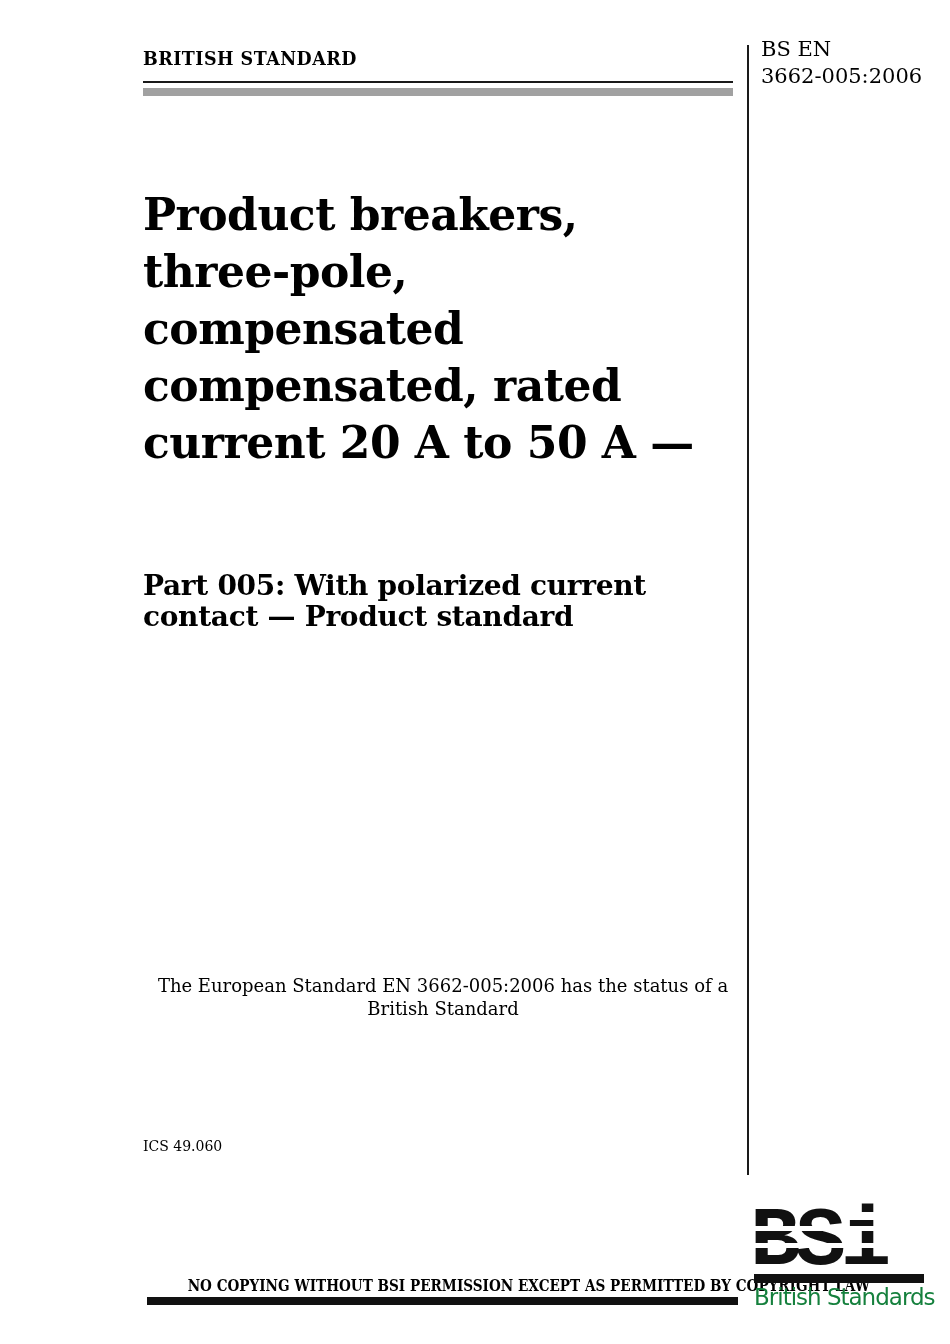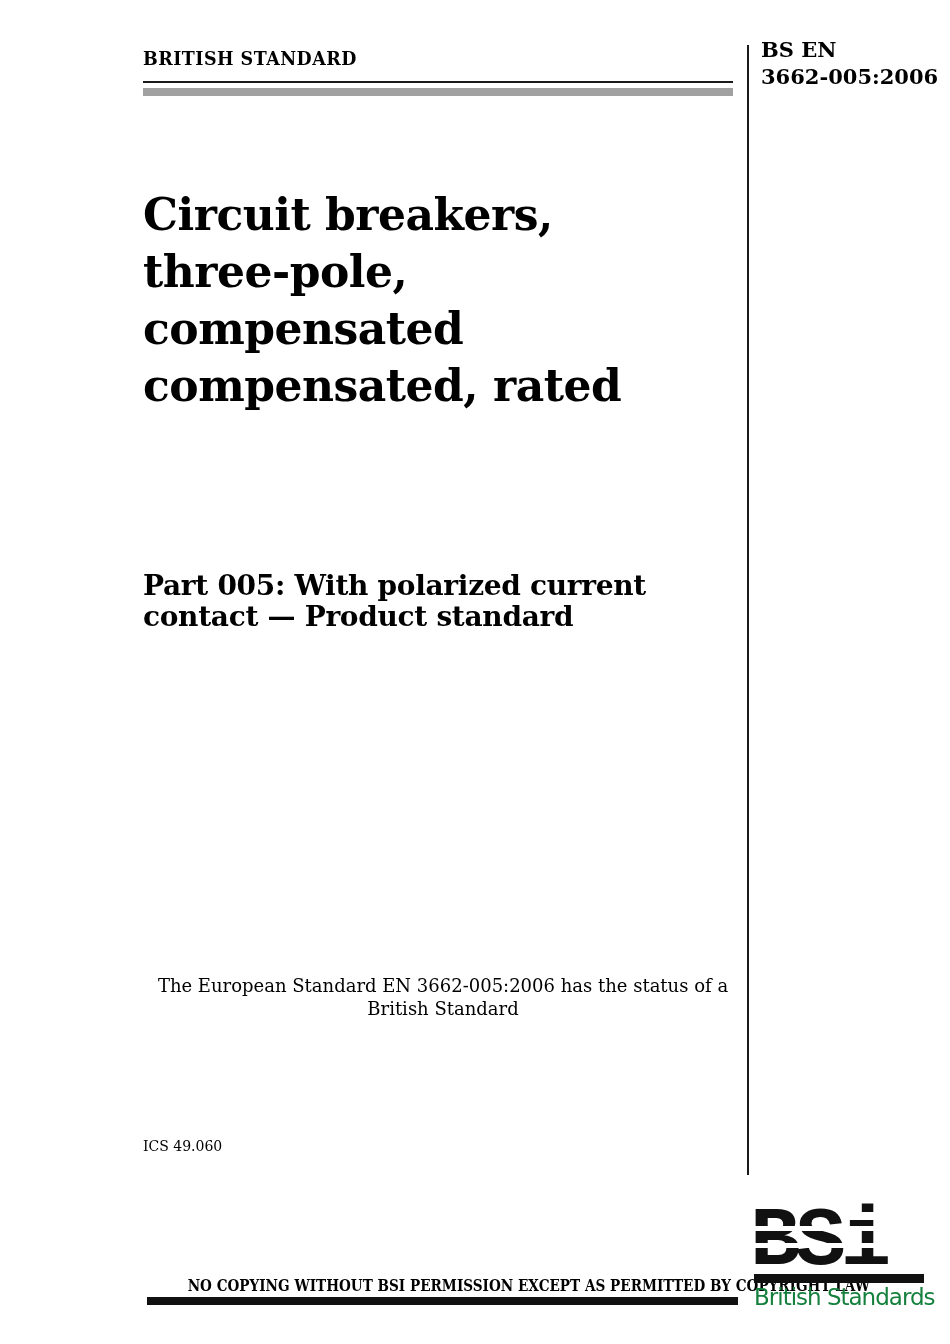--- a/index.html
+++ b/index.html
@@ -40,21 +40,21 @@
   .column-divider {
     position: absolute;
     left: 727px; top: 45px;
     width: 2px; height: 1130px;
     background: #1a1a1a;
   }
   .doc-ref {
     position: absolute;
     left: 741px; top: 36px;
     font-size: 21px;
-    font-weight: bold;
+    font-weight: normal;
     line-height: 27px;
     white-space: nowrap;
   }
 
   
   .doc-title {
     position: absolute;
     left: 123px; top: 186px;
     width: 600px;
     font-size: 44px;
@@ -151,24 +151,25 @@
   <div class="rule-thin"></div>
   <div class="rule-gray"></div>
   <div class="column-divider"></div>
 
   <div class="doc-ref">
     <div>BS EN</div>
     <div>3662-005:2006</div>
   </div>
 
   <div class="doc-title">
-    <div>Circuit breakers,</div>
+    <div>Product breakers,</div>
     <div>three-pole,</div>
     <div>compensated</div>
     <div>compensated, rated</div>
+    <div>current 20 A to 50 A —</div>
   </div>
 
   <div class="doc-subtitle">
     <div>Part 005: With polarized current</div>
     <div>contact — Product standard</div>
   </div>
 
   <div class="status-note">
     <div>The European Standard EN 3662-005:2006 has the status of a</div>
     <div>British Standard</div>

